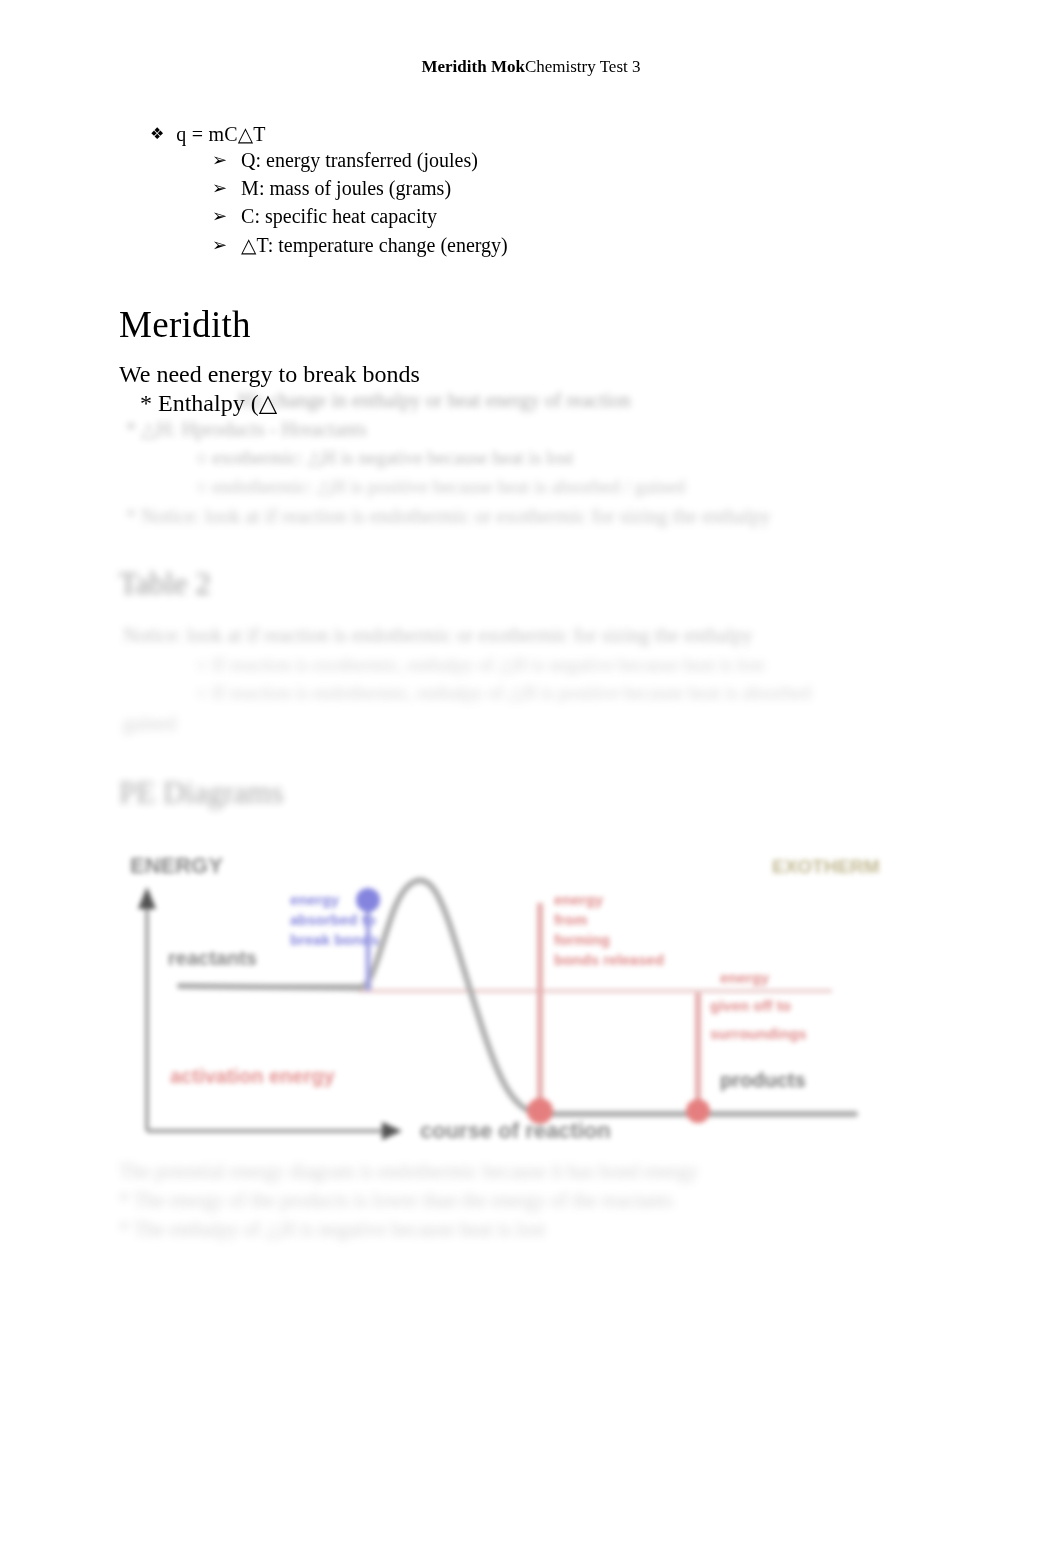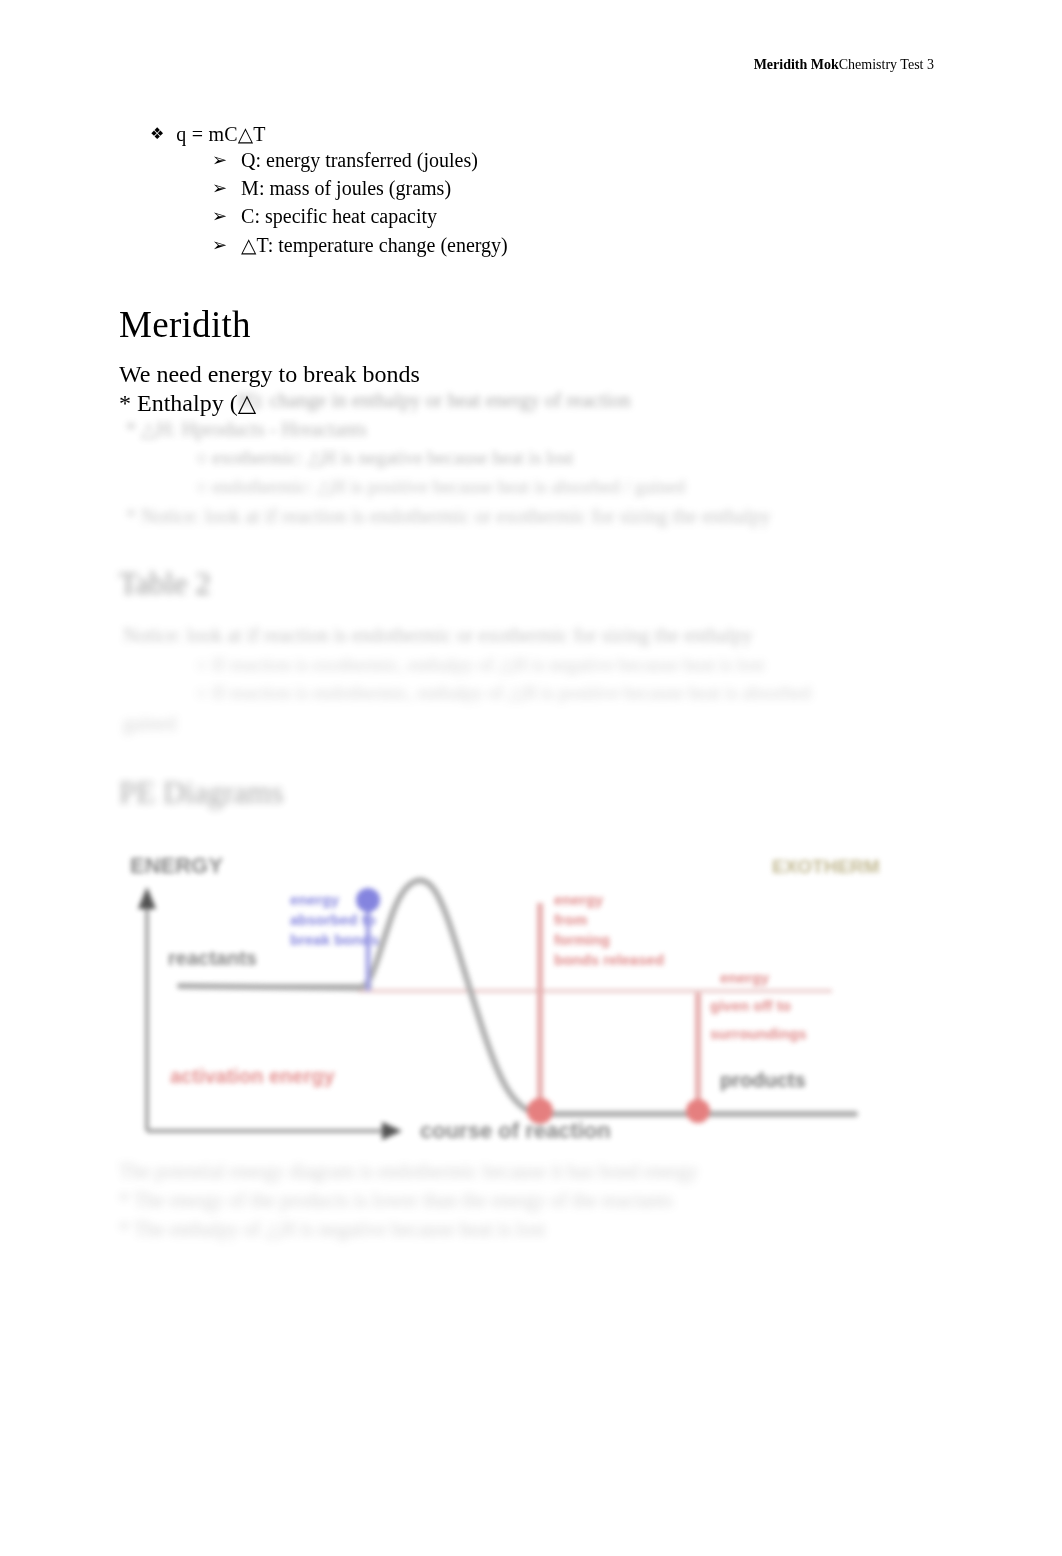--- a/index.html
+++ b/index.html
@@ -16,26 +16,26 @@
     width: 1062px;
     height: 1556px;
     background: #ffffff;
     overflow: hidden;
   }
 
   
   .doc-header {
     position: absolute;
     top: 57px;
-    left: 112px;
+    left: 120px;
     width: 822px;
     display: flex;
-    justify-content: flex-end;
+    justify-content: center;
     align-items: baseline;
-    font-size: 14px;
+    font-size: 17px;
     line-height: 1.2;
   }
   .doc-header .hdr-left { font-weight: 700; }
   .doc-header .hdr-right { font-weight: 400; }
 
   
   .bullet-block {
     position: absolute;
     top: 122px;
     left: 150px;
@@ -77,21 +77,21 @@
     font-weight: 400;
     letter-spacing: .3px;
   }
   .para-crisp {
     position: absolute;
     left: 119px;
     font-size: 24px;
     white-space: nowrap;
   }
   .p-break { top: 361px; }
-  .p-enthalpy-def { top: 389px; }
+  .p-enthalpy-def { top: 389px; margin-left: 21px; }
 
   
   .blurtext {
     position: absolute;
     color: #5b5b5b;
     font-size: 20px;
     white-space: nowrap;
     filter: blur(3.4px);
     opacity: .50;
     user-select: none;

